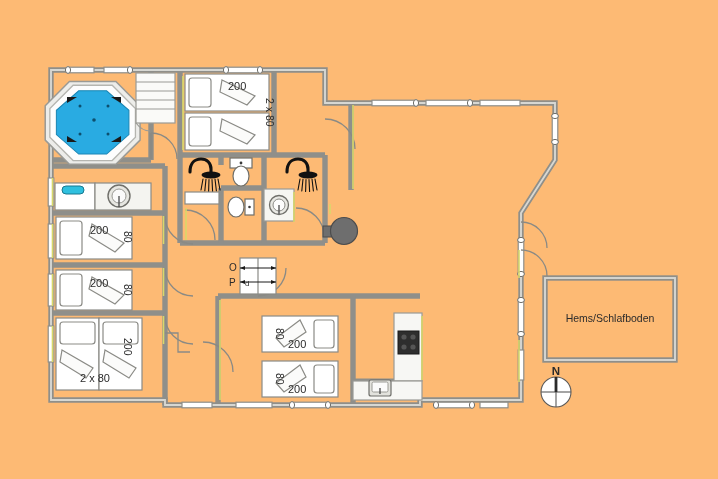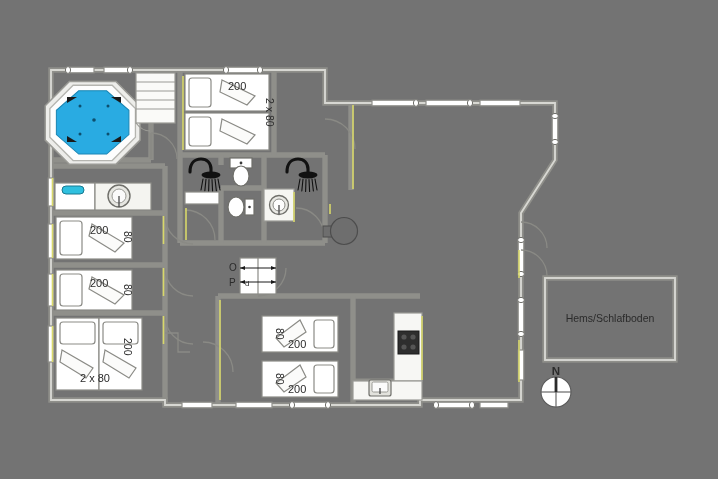--- a/index.html
+++ b/index.html
@@ -11,21 +11,21 @@
   body {
     width: 718px;
     height: 479px;
     font-family: "Liberation Sans", sans-serif;
     overflow: hidden;
   }
   #plan-root {
     position: relative;
     width: 718px;
     height: 479px;
-    background: #737373;
+    background: #fdba74;
   }
   #plan-svg {
     position: absolute;
     top: 0;
     left: 0;
     display: block;
   }
   .lbl {
     font-family: "Liberation Sans", sans-serif;
     fill: #2b2b2b;

